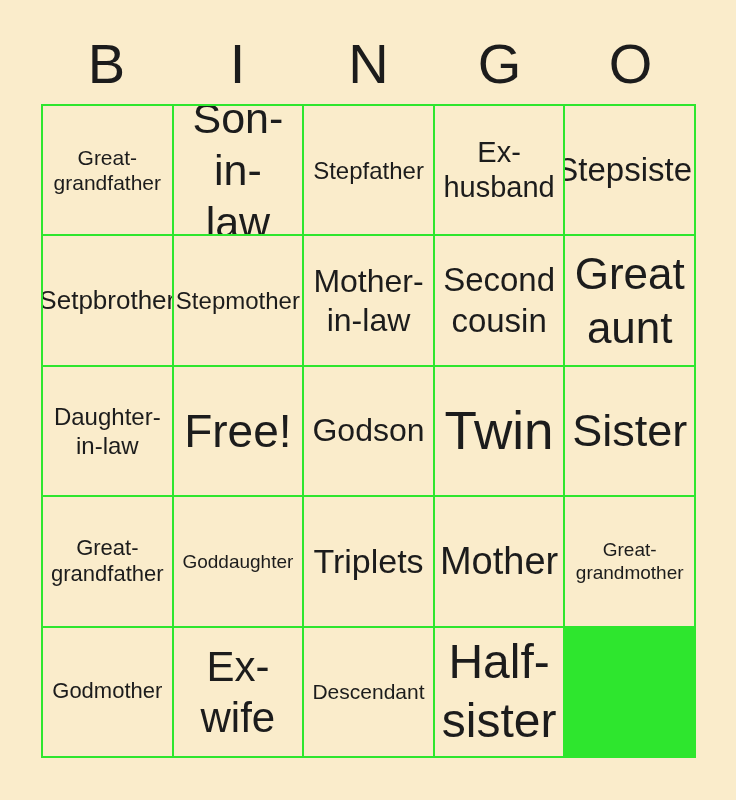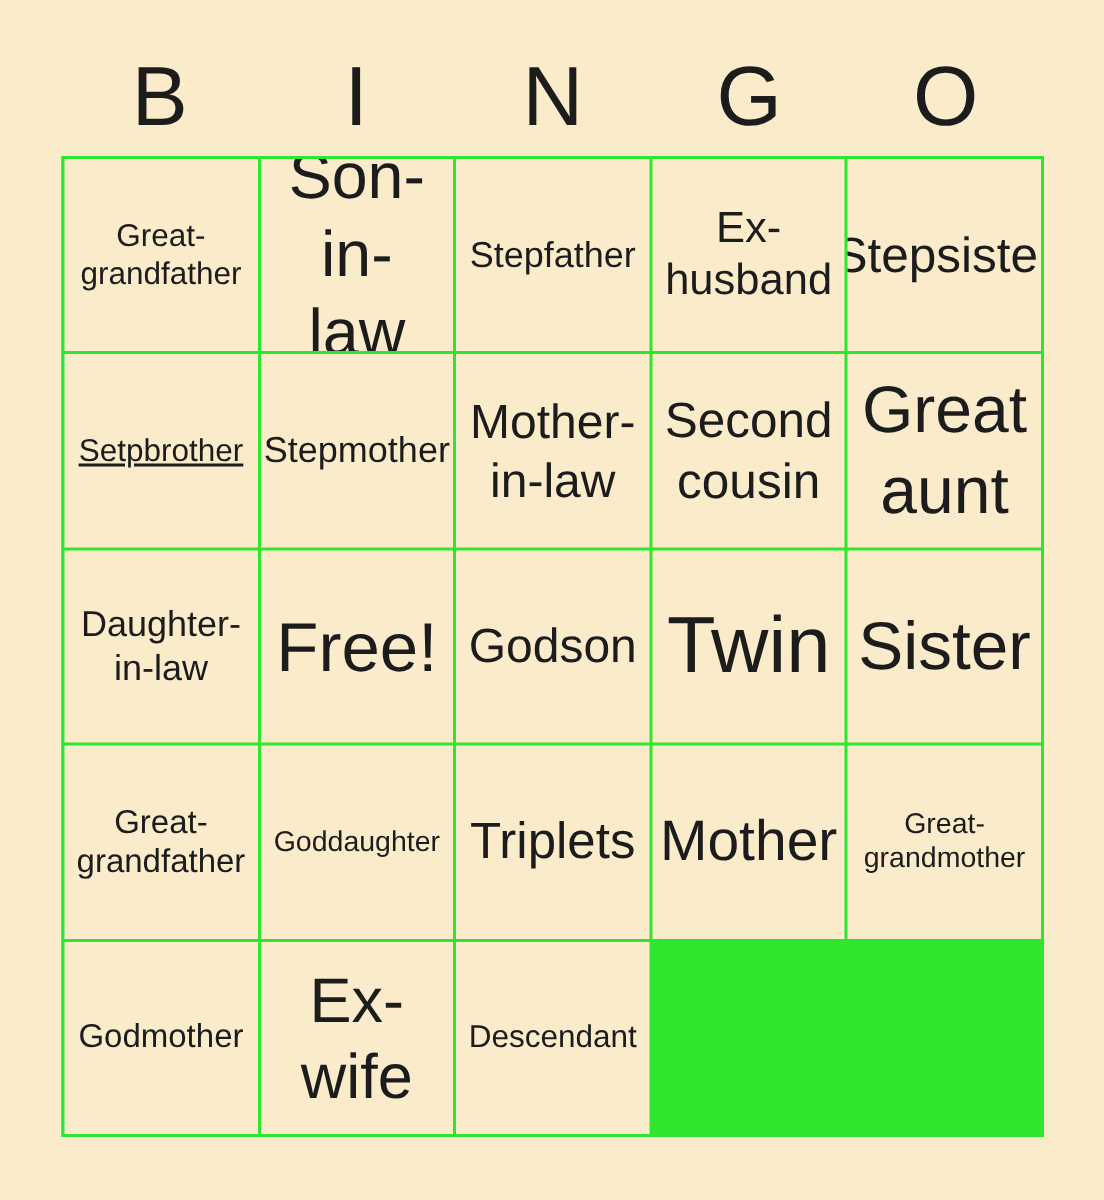--- a/index.html
+++ b/index.html
@@ -66,31 +66,32 @@
   <div class="bingo-letter">G</div>
   <div class="bingo-letter">O</div>
 </div>
 
 <div class="bingo-grid">
   <div class="cell" style="font-size: 21px;">Great-grandfather</div>
   <div class="cell" style="font-size: 43px;">Son-in-law</div>
   <div class="cell" style="font-size: 24px;">Stepfather</div>
   <div class="cell" style="font-size: 29px;">Ex-husband</div>
   <div class="cell" style="font-size: 33px;">Stepsister</div>
-  <div class="cell" style="font-size: 21px; text-decoration: underline;">Setpbrother</div>
+  <div class="cell" style="font-size: 26px;">Setpbrother</div>
   <div class="cell" style="font-size: 24px;">Stepmother</div>
   <div class="cell" style="font-size: 32px;">Mother-in-law</div>
   <div class="cell" style="font-size: 33px;">Second cousin</div>
   <div class="cell" style="font-size: 44px;">Great aunt</div>
   <div class="cell" style="font-size: 24px;">Daughter-in-law</div>
   <div class="cell" style="font-size: 46px;">Free!</div>
   <div class="cell" style="font-size: 32px;">Godson</div>
   <div class="cell" style="font-size: 53px;">Twin</div>
   <div class="cell" style="font-size: 45px;">Sister</div>
   <div class="cell" style="font-size: 22px;">Great-grandfather</div>
   <div class="cell" style="font-size: 19px;">Goddaughter</div>
   <div class="cell" style="font-size: 34px;">Triplets</div>
   <div class="cell" style="font-size: 38px;">Mother</div>
   <div class="cell" style="font-size: 19px;">Great-grandmother</div>
   <div class="cell" style="font-size: 22px;">Godmother</div>
   <div class="cell" style="font-size: 42px;">Ex-wife</div>
   <div class="cell" style="font-size: 21px;">Descendant</div>
+  <div class="cell" style="font-size: 48px;">Half-sister</div>
 </div>
 
 </body></html>

